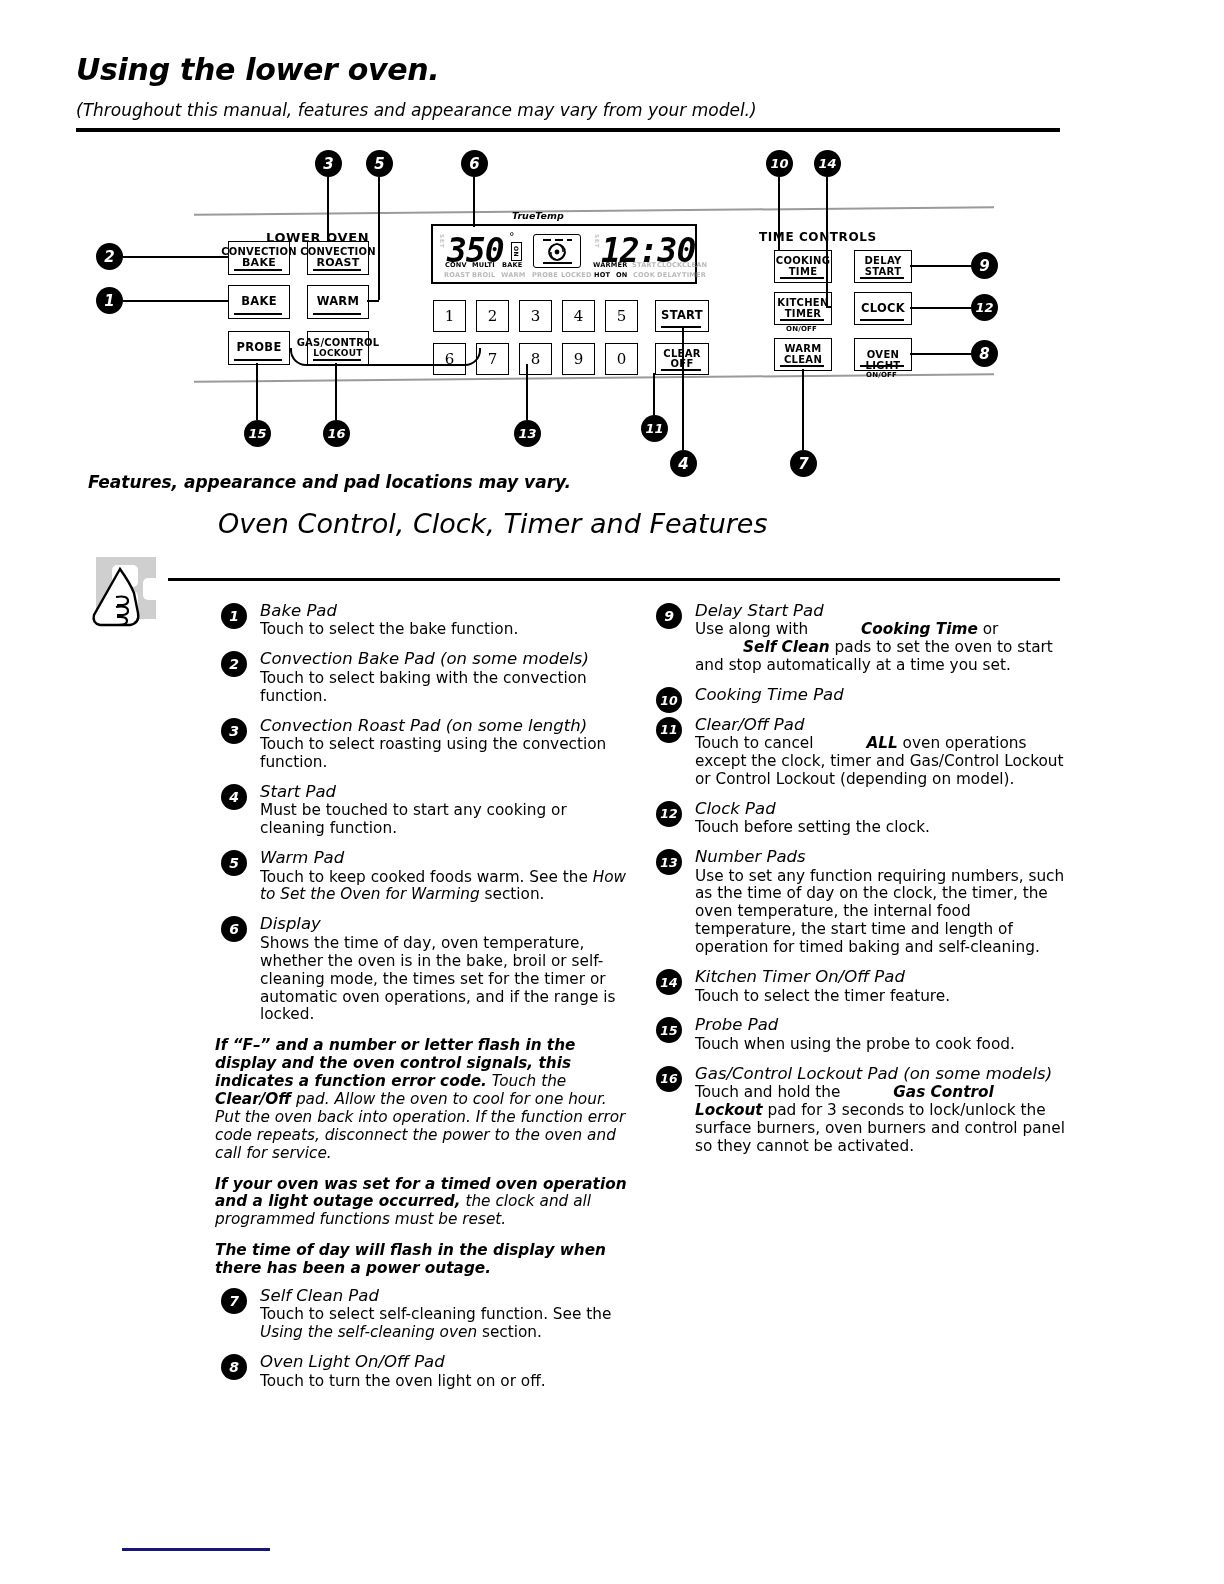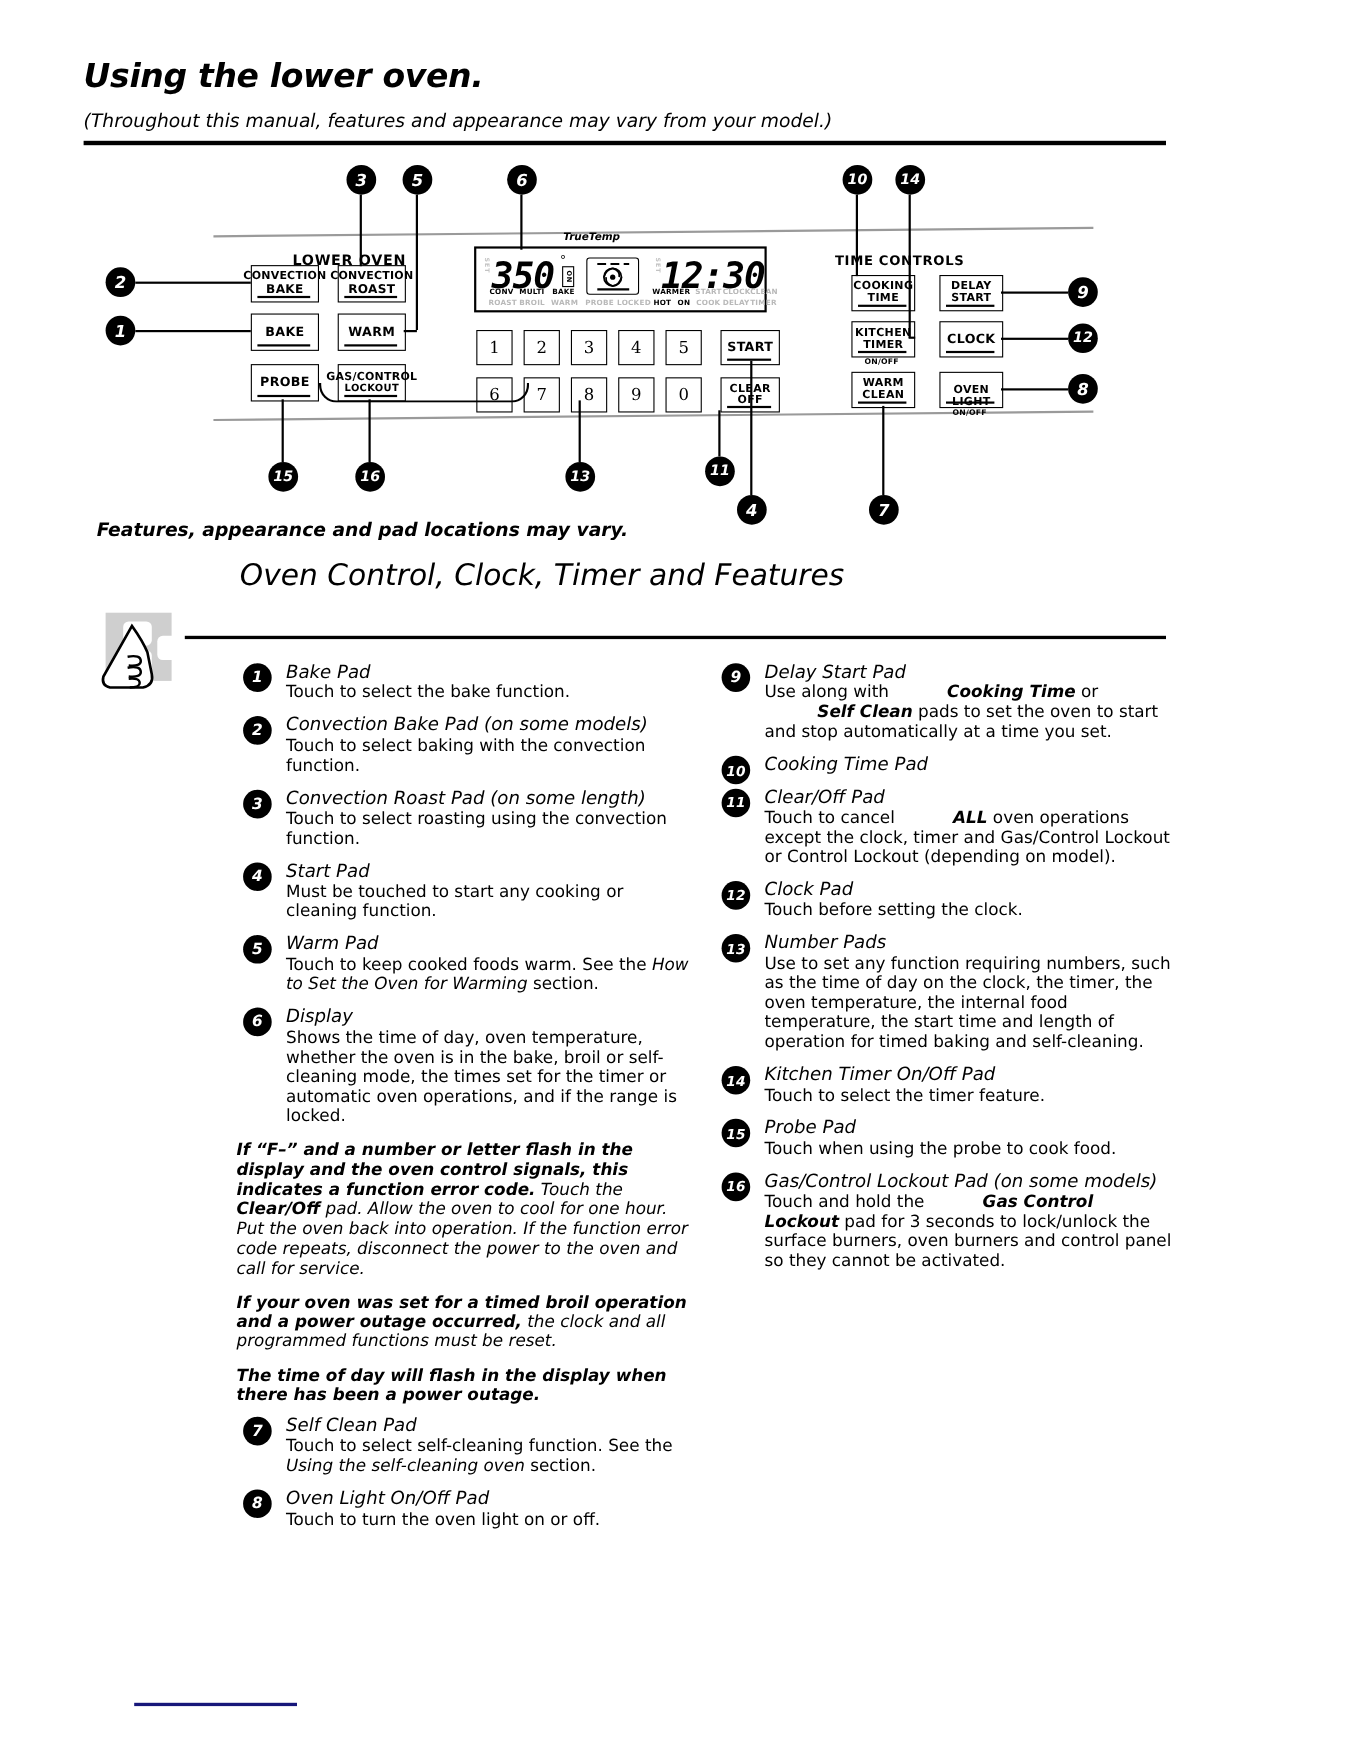--- a/index.html
+++ b/index.html
@@ -405,21 +405,21 @@
       </span>
     <div class="ttl">Display</div>
     <div class="bdy">Shows the time of day, oven temperature, whether the oven is in the bake, broil or self-cleaning mode, the times set for the timer or automatic oven operations, and if the range is locked.</div>
   </div>
 
   <div class="note">
     <b>If “F–” and a number or letter flash in the display and the oven control signals, this indicates a function error code.</b> Touch the <b>Clear/Off</b> pad. Allow the oven to cool for one hour. Put the oven back into operation. If the function error code repeats, disconnect the power to the oven and call for service.
   </div>
 
   <div class="note">
-    <b>If your oven was set for a timed broil operation and a power outage occurred,</b> the clock and all programmed functions must be reset.
+    <b>If your oven was set for a timed oven operation and a light outage occurred,</b> the clock and all programmed functions must be reset.
   </div>
 
   <div class="note">
     <b>The time of day will flash in the display when there has been a power outage.</b>
   </div>
 
   <div class="item" style="margin-top:4px;">
     <span class="bub">
         <span>7</span>
       </span>

